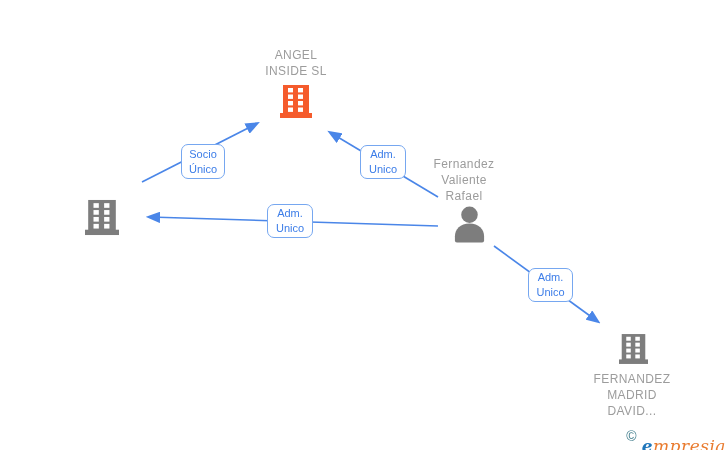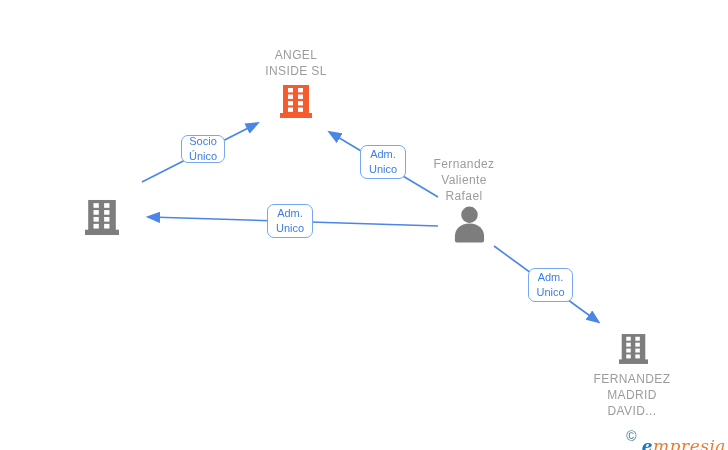--- a/index.html
+++ b/index.html
@@ -34,21 +34,21 @@
   .label-angel      { left:221px; top:47px;  width:150px; }
   .icon-angel       { left:280px; top:85px;  width:32px;  height:33px; }
   .label-proyectos  { left:23px;  top:158px; width:150px; }
   .icon-proyectos   { left:85px;  top:197px; width:34px;  height:41px; }
   .label-person     { left:394px; top:156px; width:140px; }
   .icon-person      { left:452px; top:206px; width:35px;  height:37px; }
   .label-fernandez  { left:557px; top:371px; width:150px; }
   .icon-fernandez   { left:619px; top:331px; width:29px;  height:36px; }
 
   
-  .edge-label-0 { left:181px; top:135px; width:44px; height:28px; }
+  .edge-label-0 { left:181px; top:144px; width:44px; height:35px; }
   .edge-label-1 { left:360px; top:145px; width:46px; height:34px; }
   .edge-label-2 { left:267px; top:204px; width:46px; height:34px; }
   .edge-label-3 { left:528px; top:268px; width:45px; height:34px; }
 
   .watermark {
     position:absolute; right:2px; top:425px; height:22px;
     display:flex; align-items:center; gap:5px;
     font-family:"DejaVu Serif", serif;
   }
   .wm-copy { color: var(--brand-teal, #437F8E); font-size:14px; font-family:"Liberation Sans", sans-serif; }

